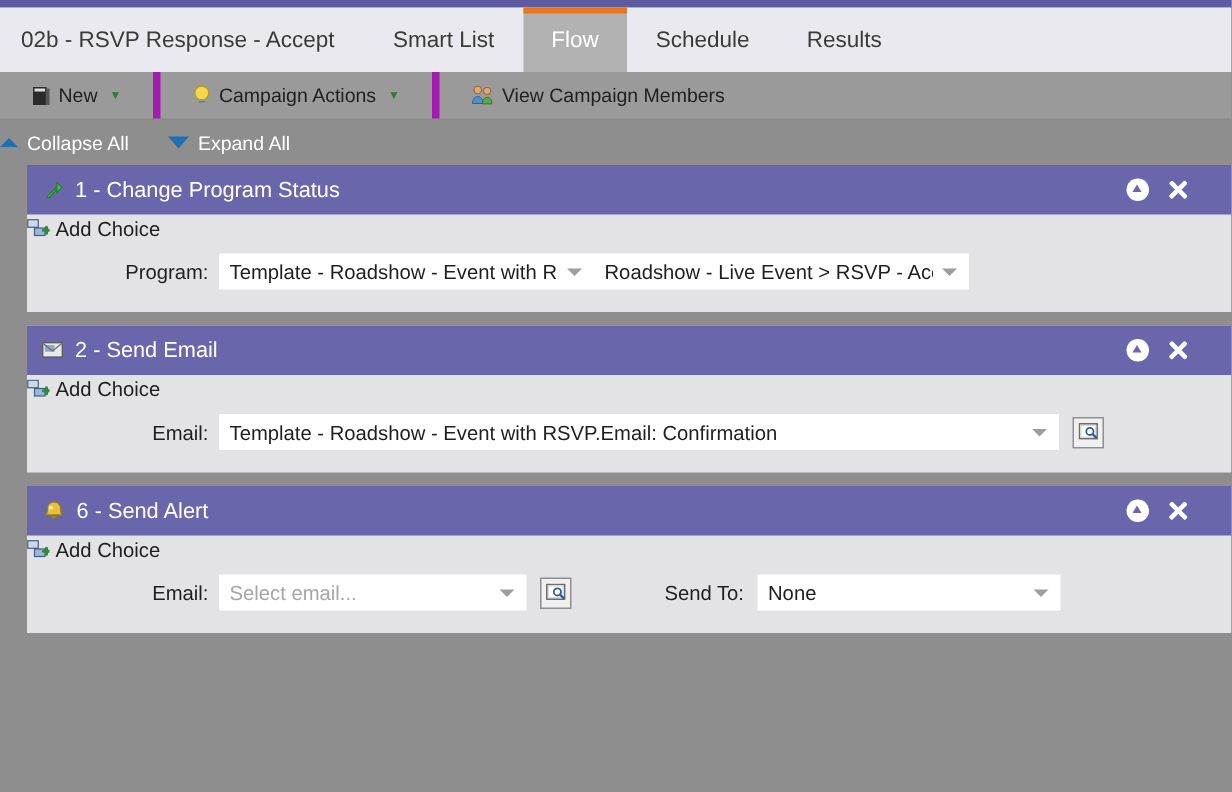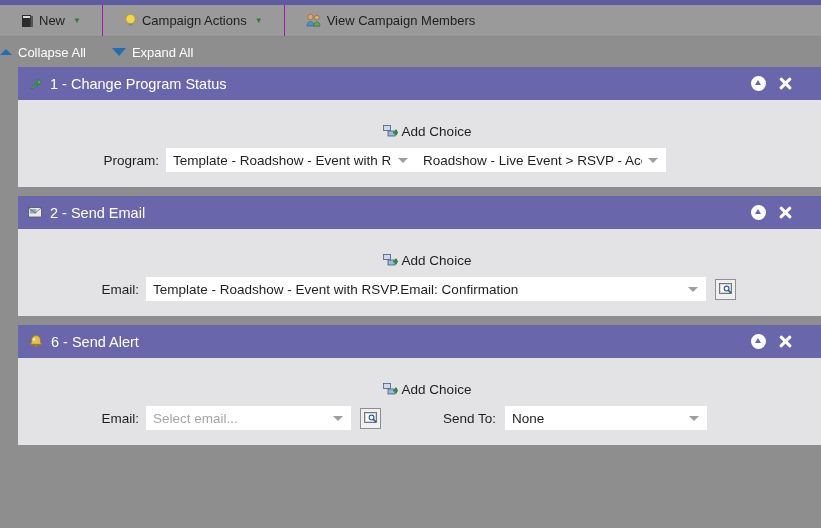--- a/index.html
+++ b/index.html
@@ -44,21 +44,21 @@
 
   
   .toolbar {
     height: 32px; background: #9a9a9a;
     display: flex; align-items: stretch;
     border-bottom: 1px solid #8a8a8a;
   }
   .tb-group {
     display: flex; align-items: center;
     padding: 0 12px;
-    border-right: 1px solid #a21caf;
+    border-right: 5px solid #a21caf;
   }
   .tb-group.last { border-right: none; }
   .tb-btn {
     display: flex; align-items: center; gap: 5px;
     padding: 0 9px; height: 100%;
     font-size: 13px; color: #1f1f1f; white-space: nowrap;
     cursor: default;
   }
   .tb-caret {
     font-size: 8px; color: #2e7d32; margin-left: 3px;
@@ -113,23 +113,22 @@
   }
   .xmark::before, .xmark::after {
     content: ""; position: absolute; left: 1px; top: 6.5px;
     width: 15px; height: 3.2px; background: #ffffff; border-radius: 1px;
   }
   .xmark::before { transform: rotate(45deg); }
   .xmark::after { transform: rotate(-45deg); }
 
   .panel-body { padding: 0 0 12px 0; }
   .addchoice-row {
-    display: flex; justify-content: center; align-items: center;
-    padding: 24px 13px 6px 0;
-    margin-left: 28px;
+    display: flex; justify-content: flex-start; align-items: center;
+    padding: 2px 13px 6px 0;
   }
   .addchoice {
     display: flex; align-items: center; gap: 4px;
     font-size: 13.5px; color: #1f1f1f; cursor: default; white-space: nowrap;
   }
 
   .field-row { display: flex; align-items: center; padding: 3px 0; }
   .flabel {
     font-size: 13.5px; color: #1f1f1f; text-align: right;
     white-space: nowrap; padding-right: 7px;
@@ -167,20 +166,36 @@
     cursor: default; flex: none;
   }
 </style>
 </head>
 <body>
 
 <div id="app">
 
   <div class="top-strip"></div>
 
+  <div class="tabbar">
+    <div class="tab-title">02b - RSVP Response - Accept</div>
+
+    <div class="tab">
+      <span>Smart List</span>
+    </div>
+    <div class="tab active">
+      <span>Flow</span>
+    </div>
+    <div class="tab">
+      <span>Schedule</span>
+    </div>
+    <div class="tab">
+      <span>Results</span>
+    </div>
+  </div>
 
   <div class="toolbar">
     <div class="tb-group">
       <div class="tb-btn">
         <span class="ico">
           <svg width="13" height="14" viewBox="0 0 13 14">
             <rect x="1" y="1" width="9" height="12" fill="#2b2b2b"></rect>
             <rect x="2" y="2" width="7" height="2" fill="#dcdcdc"></rect>
             <rect x="9.5" y="2" width="2.5" height="11" fill="#555"></rect>
           </svg>
@@ -251,21 +266,21 @@
               <rect x="0.5" y="0.5" width="7" height="5" fill="#cfd8e8" stroke="#3f6088" stroke-width="0.8"></rect>
               <rect x="5" y="6" width="7" height="5" fill="#9fb6d4" stroke="#3f6088" stroke-width="0.8"></rect>
               <path d="M11 7.5h4M13 5.5v4" stroke="#2e8b3a" stroke-width="2.1" stroke-linecap="round"></path>
             </svg>
           </span>
           <span>Add Choice</span>
         </span>
       </div>
 
       <div class="field-row" style="padding-left:0;">
-        <span class="flabel" style="width:148px;">Program:</span>
+        <span class="flabel" style="width:128px;">Program:</span>
         <span class="combo" style="width:250px;">
           <span class="val">Template - Roadshow - Event with RSVI</span>
           <span class="dn"></span>
         </span>
 
         <span class="combo" style="width:250px;">
           <span class="val">Roadshow - Live Event &gt; RSVP - Accept</span>
           <span class="dn"></span>
         </span>
       </div>

